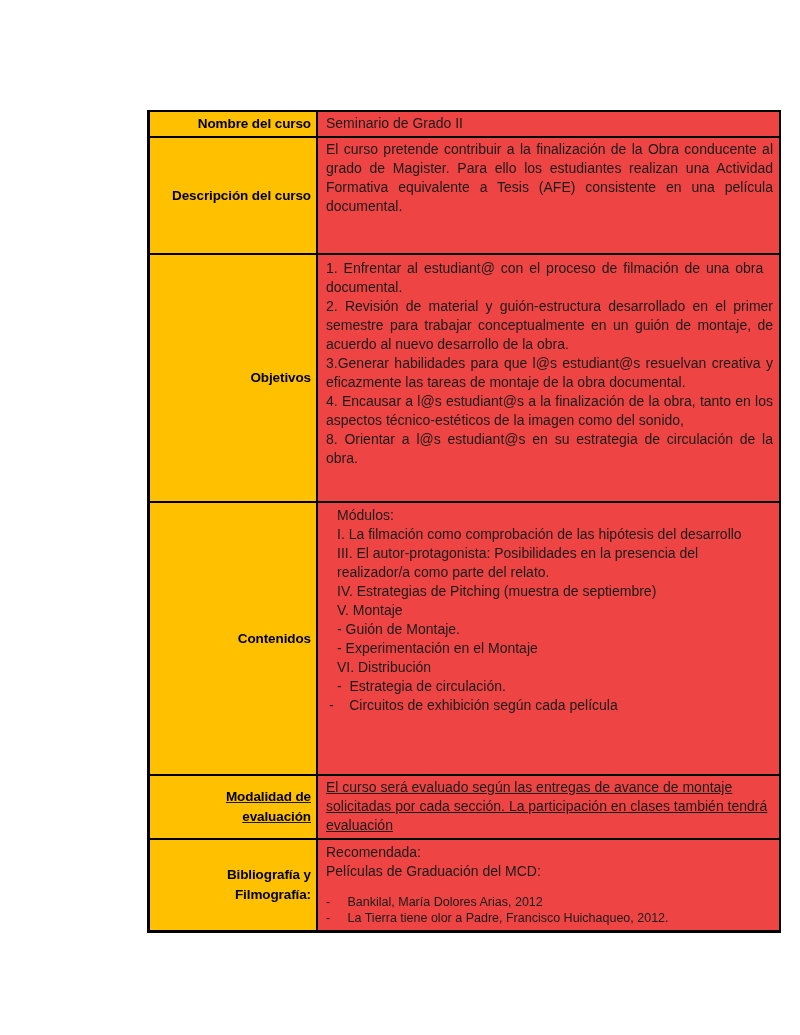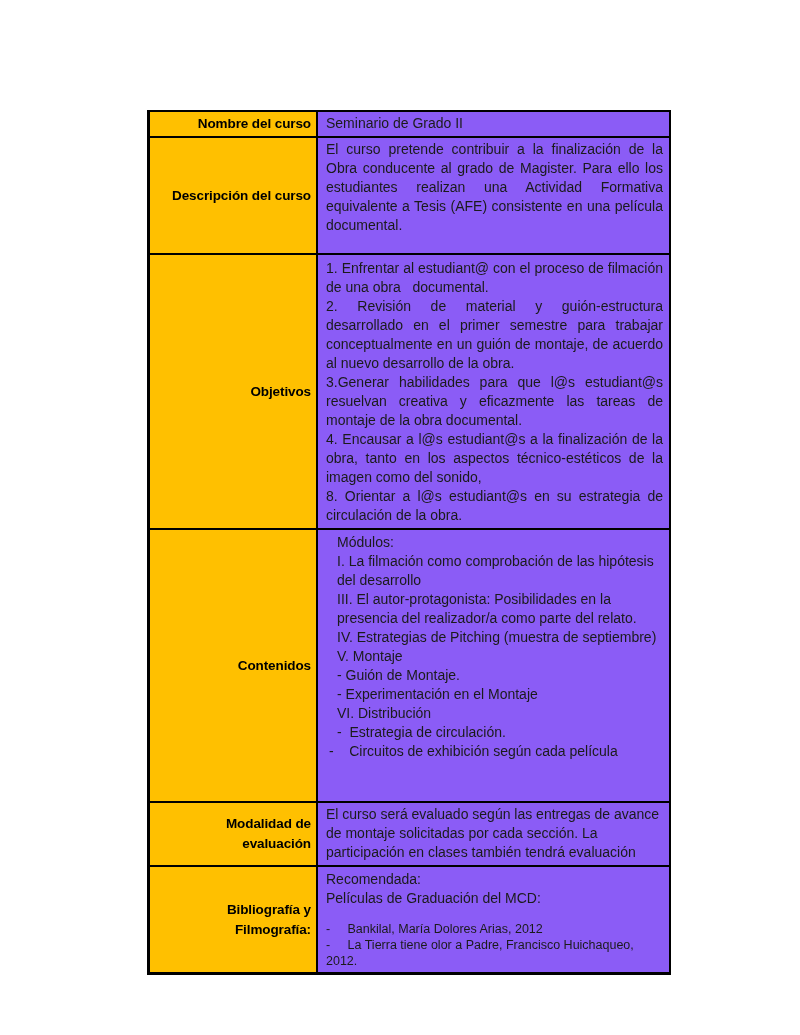--- a/index.html
+++ b/index.html
@@ -15,25 +15,25 @@
     height: 1035px;
     background: #ffffff;
     font-family: "Liberation Sans", "DejaVu Sans", sans-serif;
     color: var(--text);
     overflow: hidden;
   }
   .doc-table {
     position: absolute;
     left: 147px;
     top: 110px;
-    width: 524px;
+    width: 634px;
     border: 2px solid var(--border);
     border-left-width: 3px;
     border-bottom-width: 3px;
-    background: #8b5cf6;
+    background: #ef4444;
   }
   .trow {
     display: grid;
     grid-template-columns: 168px 1fr;
     border-top: 2px solid var(--border);
   }
   .trow:first-child { border-top: none; }
   .tlabel {
     background: var(--label-bg);
     border-right: 2px solid var(--border);
@@ -59,21 +59,21 @@
   .row-descripcion { min-height: 117px; }
   .row-descripcion .tcontent {
     display: flex;
     flex-direction: column;
     justify-content: flex-start;
   }
   .row-objetivos { min-height: 248px; }
   .row-objetivos .tcontent { padding-top: 4px; }
   .row-contenidos { min-height: 273px; }
   .row-contenidos .tcontent { padding-top: 3px; }
-  .row-modalidad { min-height: 58px; }
+  .row-modalidad { min-height: 58px; text-decoration: underline; }
   .row-bibliografia { min-height: 92px; }
   .row-bibliografia .tcontent { padding-top: 3px; }
   .par { text-align: left; }
   .justified { text-align: justify; }
   .cline { padding-left: 11px; white-space: pre-wrap; }
   .cline.flush { padding-left: 3px; }
   .bline { white-space: pre-wrap; }
   .bitem { font-size: 12.5px; line-height: 16px; white-space: pre-wrap; }
   .biblio-gap { height: 13px; }
 </style>

